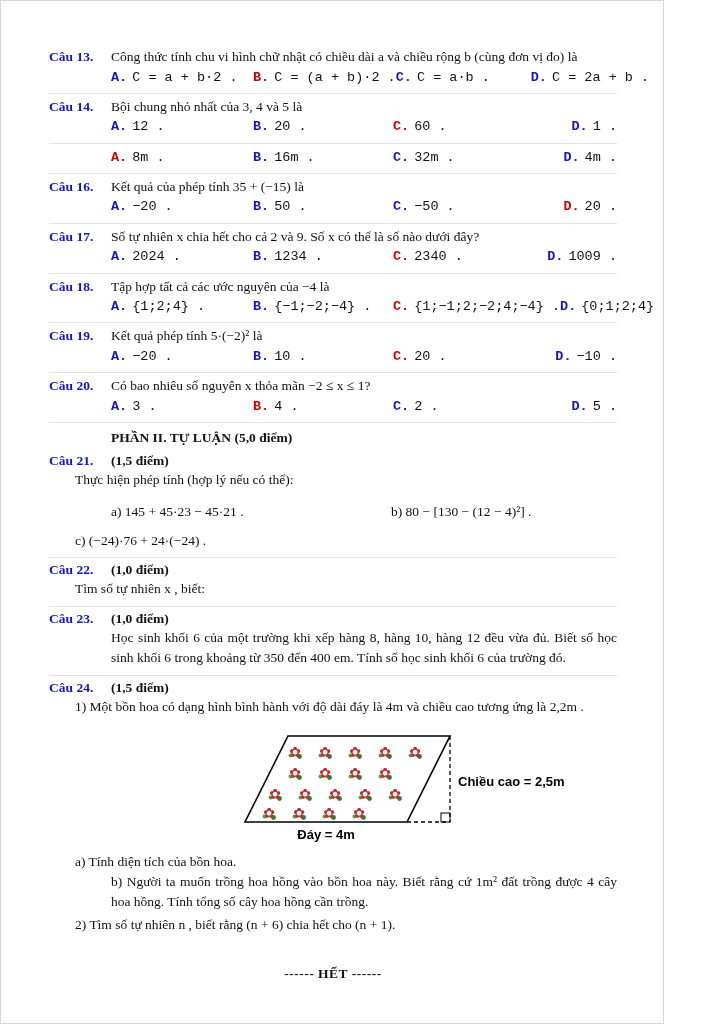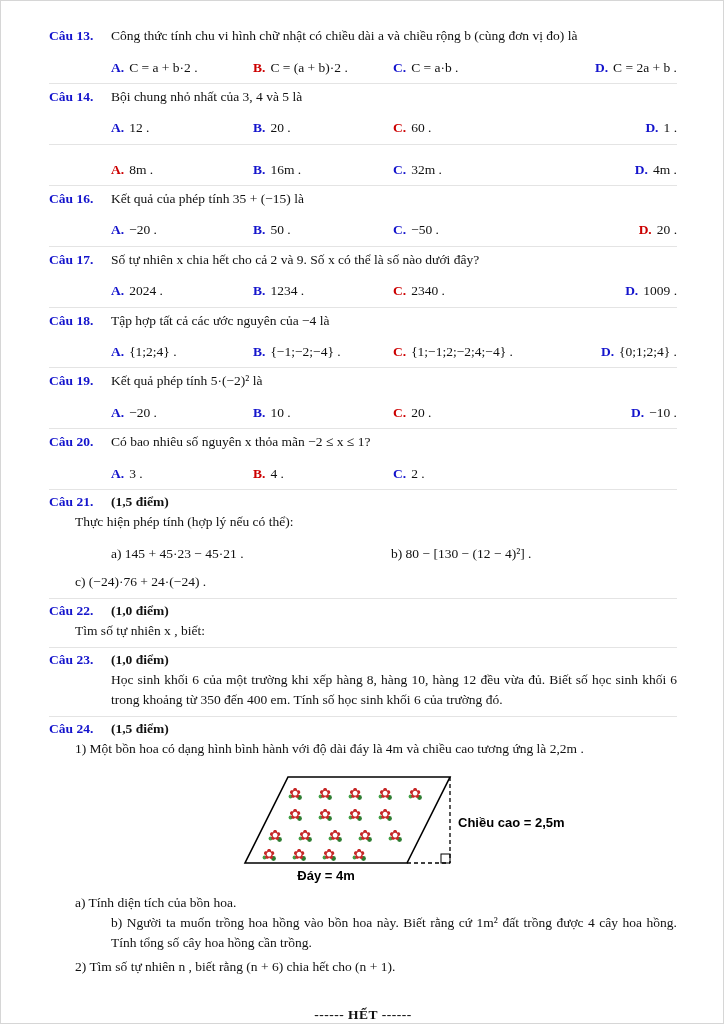--- a/index.html
+++ b/index.html
@@ -1,36 +1,36 @@
 <!DOCTYPE html>
 <html style="--label-blue: #1414cc; --answer-red: #cc0000;"><head>
 <meta charset="utf-8">
 <style>
   html,body{margin:0;padding:0;background:#ffffff;}
   .page{
     position:relative;
-    width:724px;height:1024px;
+    width:664px;height:1024px;
     box-sizing:border-box;
     background:#ffffff;
     border:1px solid #d6d6d6;
-    padding:22px 46px 0 48px;
+    padding:43px 46px 0 48px;
     font-family:"Liberation Serif","DejaVu Serif",serif;
     font-size:13.5px;
     color:#111;
     overflow:hidden;
   }
   .qlabel{
     flex:0 0 62px;
     font-weight:bold;
     color:var(--label-blue,#1414cc);
   }
   .qline{display:flex;line-height:1.45;}
   .qtext{flex:1;}
   .mcq{padding:3px 0 5px 0;border-bottom:1px solid #e4e4e4;}
-  .optline{display:flex;margin-left:62px;line-height:1.5;margin-top:12px;}
+  .optline{display:flex;margin-left:62px;line-height:1.5;margin-top:1px;font-family:Liberation Mono, monospace;}
   .opt{white-space:nowrap;}
   .opt-a{flex:0 0 142px;}
   .opt-b{flex:0 0 140px;}
   .opt-c{flex:0 0 135px;}
   .opt-d{flex:1;text-align:right;}
   .olet{font-weight:bold;color:var(--label-blue,#1414cc);margin-right:5px;}
   .olet.correct{color:var(--answer-red,#cc0000);}
   .part2-heading{
     margin-left:62px;font-weight:bold;line-height:1.6;padding-top:4px;
   }
@@ -142,24 +142,26 @@
 
   <div class="mcq">
     <div class="qline">
       <span class="qlabel">Câu 20.</span>
       <span class="qtext">Có bao nhiêu số nguyên x thỏa mãn −2 ≤ x ≤ 1?</span>
     </div>
     <div class="optline">
       <span class="opt opt-a"><span class="olet">A.</span><span>3 .</span></span>
       <span class="opt opt-b"><span class="olet correct">B.</span><span>4 .</span></span>
       <span class="opt opt-c"><span class="olet">C.</span><span>2 .</span></span>
+      <span class="opt opt-d"><span class="olet">D.</span><span>5 .</span></span>
     </div>
   </div>
 </div>
 
+  <div class="part2-heading">PHẦN II. TỰ LUẬN (5,0 điểm)</div>
 
   <div class="essay sep">
     <div class="qline">
       <span class="qlabel">Câu 21.</span>
       <span class="pts">(1,5 điểm)</span>
     </div>
     <div class="ind">Thực hiện phép tính (hợp lý nếu có thể):</div>
     <div class="cols">
       <span class="ca">a) 145 + 45·23 − 45·21 .</span>
       <span class="cb">b) 80 − [130 − (12 − 4)²] .</span>

